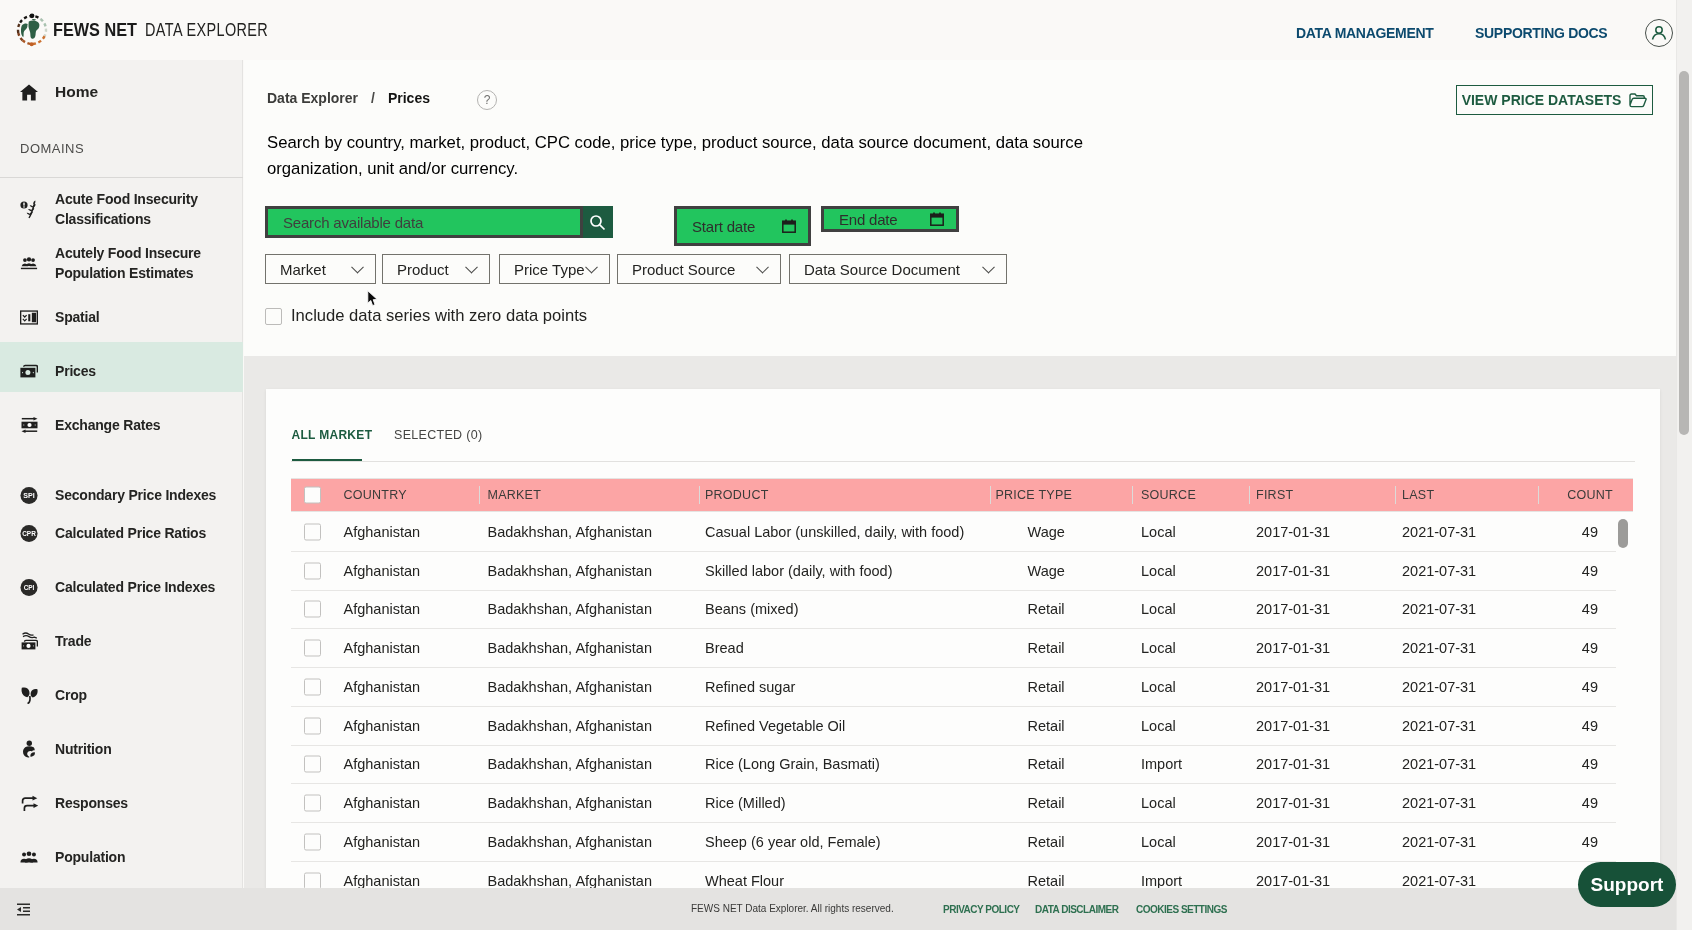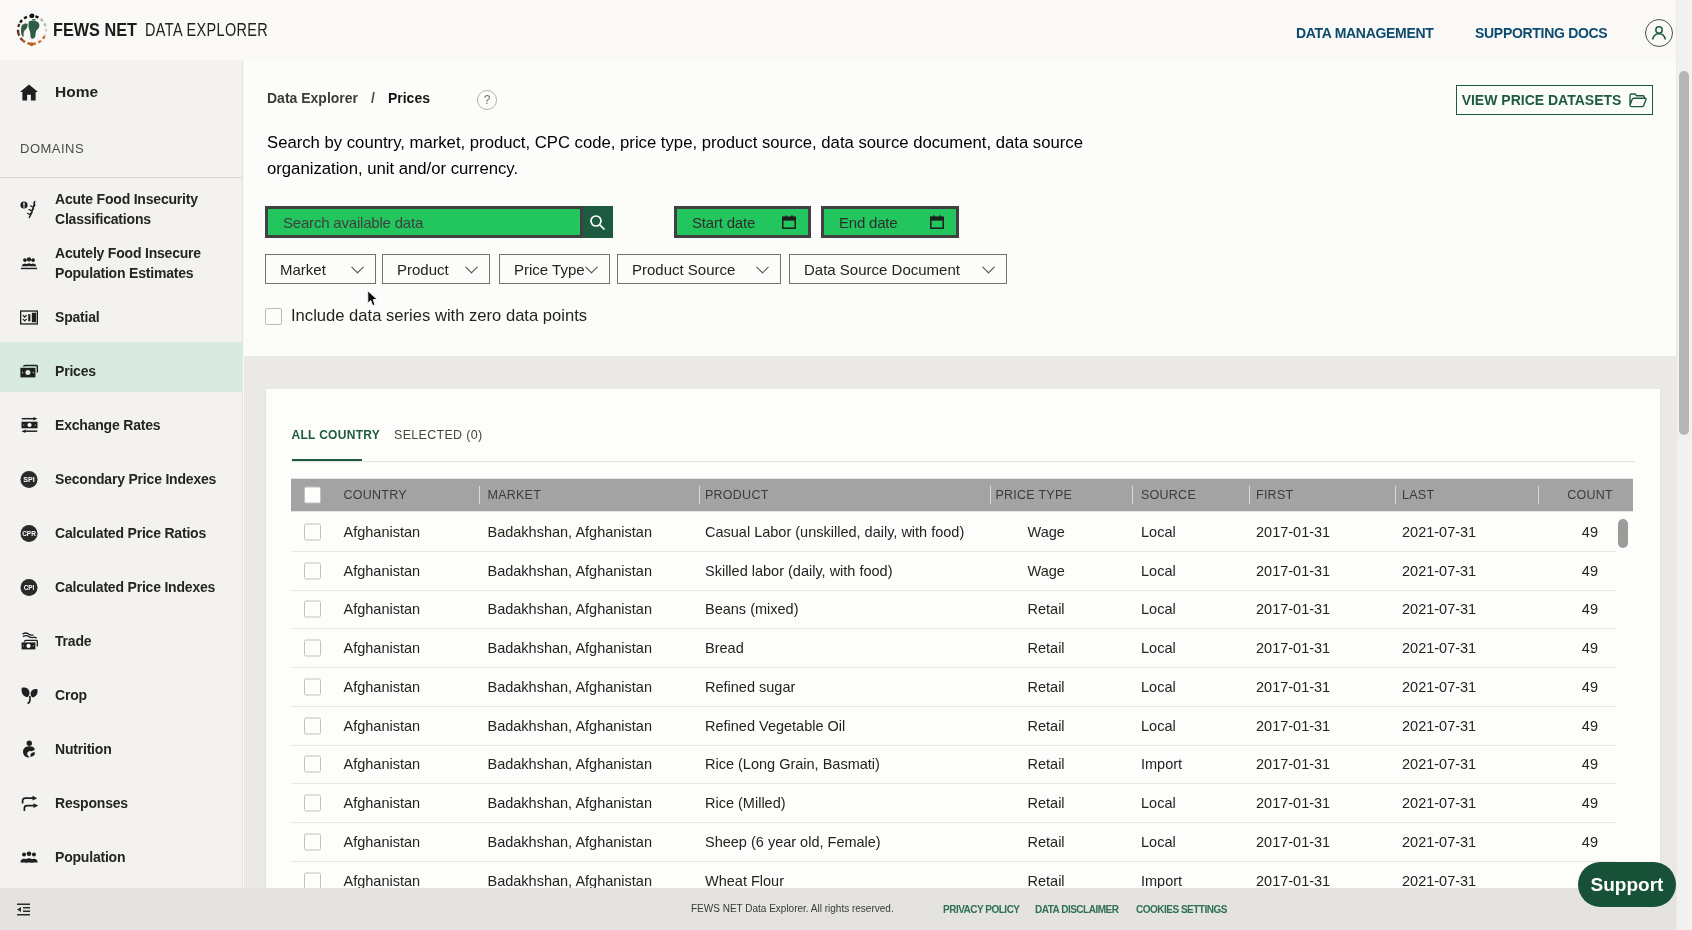--- a/index.html
+++ b/index.html
@@ -36,21 +36,21 @@
 .cal { position:absolute; right:12px; top:50%; transform:translateY(-50%); }
 #vpd { position:absolute; left:1456px; top:85px; width:197px; height:30px; border:1px solid #1d5b40; background:#fcfcfa; color:#1d5b40; font-size:14px; font-weight:bold; display:flex; align-items:center; justify-content:center; }
 #cblabel { position:absolute; left:291px; top:306px; font-size:16.6px; color:#232321; }
 
 #graybg { position:absolute; left:244px; top:356px; width:1432px; height:532px; background:#eae9e7; }
 #card { position:absolute; left:266px; top:389px; width:1394px; height:499px; background:#fdfdfc; box-shadow:0 1px 3px rgba(0,0,0,0.08); }
 .tab { position:absolute; top:39px; font-size:12px; font-weight:bold; letter-spacing:0.3px; }
 #tabline { position:absolute; left:25px; top:72px; width:1344px; border-top:1px solid #e2e1df; }
 #tabunder { position:absolute; left:25.5px; top:69.5px; width:70px; height:3.5px; background:#1d5b40; }
 
-#thead { position:absolute; left:291px; top:478px; width:1342px; height:34px; background:#a3a3a3; border-top:1px solid #e5e4e2; border-bottom:1px solid #e5e4e2; z-index:5;}
+#thead { position:absolute; left:291px; top:478px; width:1342px; height:34px; background:#fca5a5; border-top:1px solid #e5e4e2; border-bottom:1px solid #e5e4e2; z-index:5;}
 .hcell { position:absolute; top:50%; transform:translateY(-50%); font-size:12.5px; color:#3b3b39; letter-spacing:0.25px; white-space:nowrap;}
 .hsep { position:absolute; top:7px; bottom:7px; width:1px; background:#dcdbd9; }
 .cbx { position:absolute; width:17px; height:17px; border:1px solid #c2c1bf; border-radius:2px; background:#fdfdfc; top:50%; transform:translateY(-50%); left:13px;}
 #tbody { position:absolute; left:291px; top:513px; width:1325px; height:375px; overflow:hidden; }
 .row { position:relative; width:1325px; height:38.78px; border-bottom:1px solid #e7e6e4; background:#fdfdfc;}
 .cell { position:absolute; top:50%; transform:translateY(-50%); font-size:14.5px; color:#232321; white-space:nowrap; }
 .c1 {left:52.5px;} .c2 {left:196.5px;} .c3 {left:414px;} .c4 {left:704.5px;margin-left:32px;} .c5 {left:850px;} .c6 {left:965px;} .c7 {left:1111px;} .c8 {right:18px;}
 #tscroll { position:absolute; left:1618px; top:519px; width:10px; height:29px; background:#9c9b99; border-radius:5px; z-index:6;}
 
 #footer { position:absolute; left:0; top:888px; width:1692px; height:42px; background:#e4e3e1; z-index:20; }
@@ -165,21 +165,21 @@
         <path d="M12.5 0 L16.5 1.7 L12.5 3.6 Z" fill="#1f1f1e"></path>
         <rect x="0.5" y="4.7" width="16" height="6.6" fill="#1f1f1e"></rect>
         <circle cx="8.5" cy="8" r="2.1" fill="#fff"></circle>
         <path d="M2.5 7.2 L3.6 8 L2.5 8.8 Z M14.5 7.2 L13.4 8 L14.5 8.8 Z" fill="#fff"></path>
         <path d="M16.2 14.2 H4" stroke="#1f1f1e" stroke-width="1.5" fill="none"></path>
         <path d="M4.5 12.4 L0.5 14.2 L4.5 16 Z" fill="#1f1f1e"></path>
       </svg>
     </span>
   <span class="navtext">Exchange Rates</span>
 </div>
-<div class="navitem" style="top:452px;height:54px;padding-left:15px;">
+<div class="navitem" style="top:468px;height:54px;padding-left:15px;">
   <span class="navicon">
       <svg width="19" height="19" viewBox="0 0 19 19">
         <circle cx="9.5" cy="9.5" r="9" fill="#2a2a28"></circle>
         <text x="9.5" y="12.6" font-family="Liberation Sans" font-size="7.5" font-weight="bold" fill="#fff" text-anchor="middle">SPI</text>
       </svg>
     </span>
   <span class="navtext">Secondary Price Indexes</span>
 </div>
 <div class="navitem" style="top:506px;height:54px;">
   <span class="navicon">
@@ -263,29 +263,29 @@
   <div id="desc">Search by country, market, product, CPC code, price type, product source, data source document, data source organization, unit and/or currency.</div>
   <div class="inpt" style="left:265px;top:206px;width:318px;height:32px;">
       <span class="inlabel" style="color:#3f3f3d">Search available data</span>
     </div>
   <div id="searchbtn">
       <svg width="17" height="17" viewBox="0 0 17 17" style="position:absolute;left:6px;top:8px">
         <circle cx="7" cy="7" r="5" fill="none" stroke="#fff" stroke-width="1.7"></circle>
         <path d="M10.8 10.8 L15.5 15.5" stroke="#fff" stroke-width="1.7"></path>
       </svg>
     </div>
-  <div class="inpt" style="left:674px;top:206px;width:137px;height:32px;">
+  <div class="inpt" style="left:674px;top:206px;width:137px;height:40px;">
       <span class="inlabel">Start date</span>
     <svg class="cal" width="14" height="14" viewBox="0 0 14 14">
         <rect x="0.8" y="2.2" width="12.4" height="11" fill="none" stroke="#1d1d1b" stroke-width="1.5"></rect>
         <rect x="0.8" y="2.2" width="12.4" height="3.4" fill="#1d1d1b"></rect>
         <path d="M4 0.4 V2.6 M10 0.4 V2.6" stroke="#1d1d1b" stroke-width="1.7"></path>
       </svg>
     </div>
-  <div class="inpt" style="left:821px;top:206px;width:138px;height:32px;">
+  <div class="inpt" style="left:821px;top:206px;width:138px;height:26px;">
       <span class="inlabel">End date</span>
     <svg class="cal" width="14" height="14" viewBox="0 0 14 14">
         <rect x="0.8" y="2.2" width="12.4" height="11" fill="none" stroke="#1d1d1b" stroke-width="1.5"></rect>
         <rect x="0.8" y="2.2" width="12.4" height="3.4" fill="#1d1d1b"></rect>
         <path d="M4 0.4 V2.6 M10 0.4 V2.6" stroke="#1d1d1b" stroke-width="1.7"></path>
       </svg>
     </div>
   <div class="drop" style="left:265px;width:111px;">
       <span class="droplabel">Market</span>
       <span class="chev"></span>
@@ -313,21 +313,21 @@
         <path d="M1 2.5 C1 1.7 1.6 1 2.5 1 H6 L7.5 2.8 H14 C14.8 2.8 15.3 3.4 15.3 4.2 V5.5 M1 2.5 V12 C1 13 1.8 13.6 2.7 13.6 H13 C13.9 13.6 14.4 13.2 14.7 12.4 L17 6.6 C17.3 5.9 16.9 5.3 16.1 5.3 H4.8 C4 5.3 3.4 5.8 3.1 6.5 L1 12" fill="none" stroke="#1d5b40" stroke-width="1.4"></path>
       </svg>
   </div>
 </div>
 <svg id="cursor" class="abs" style="left:367px;top:290px;z-index:50" width="12" height="18" viewBox="0 0 12 18">
     <path d="M0.8 0.8 L0.8 13.2 L3.8 10.5 L5.6 15.6 L8 14.7 L6.2 9.7 L10.2 9.4 Z" fill="#0a0a0a" stroke="#fafafa" stroke-width="0.9"></path>
   </svg>
 
 <div id="graybg"></div>
 <div id="card">
-  <span class="tab" style="left:25.5px;color:#1d5b40;">ALL COUNTRY</span>
+  <span class="tab" style="left:25.5px;color:#1d5b40;">ALL MARKET</span>
   <span class="tab" style="left:128px;color:#454543;font-weight:normal;font-size:12.5px;">SELECTED (0)</span>
   <div id="tabunder"></div>
   <div id="tabline"></div>
 </div>
 
 <div id="thead">
   <span class="cbx"></span>
   <span class="hcell" style="left:52.5px">COUNTRY</span>
   <span class="hcell" style="left:196.5px">MARKET</span>
   <span class="hcell" style="left:414px">PRODUCT</span>

